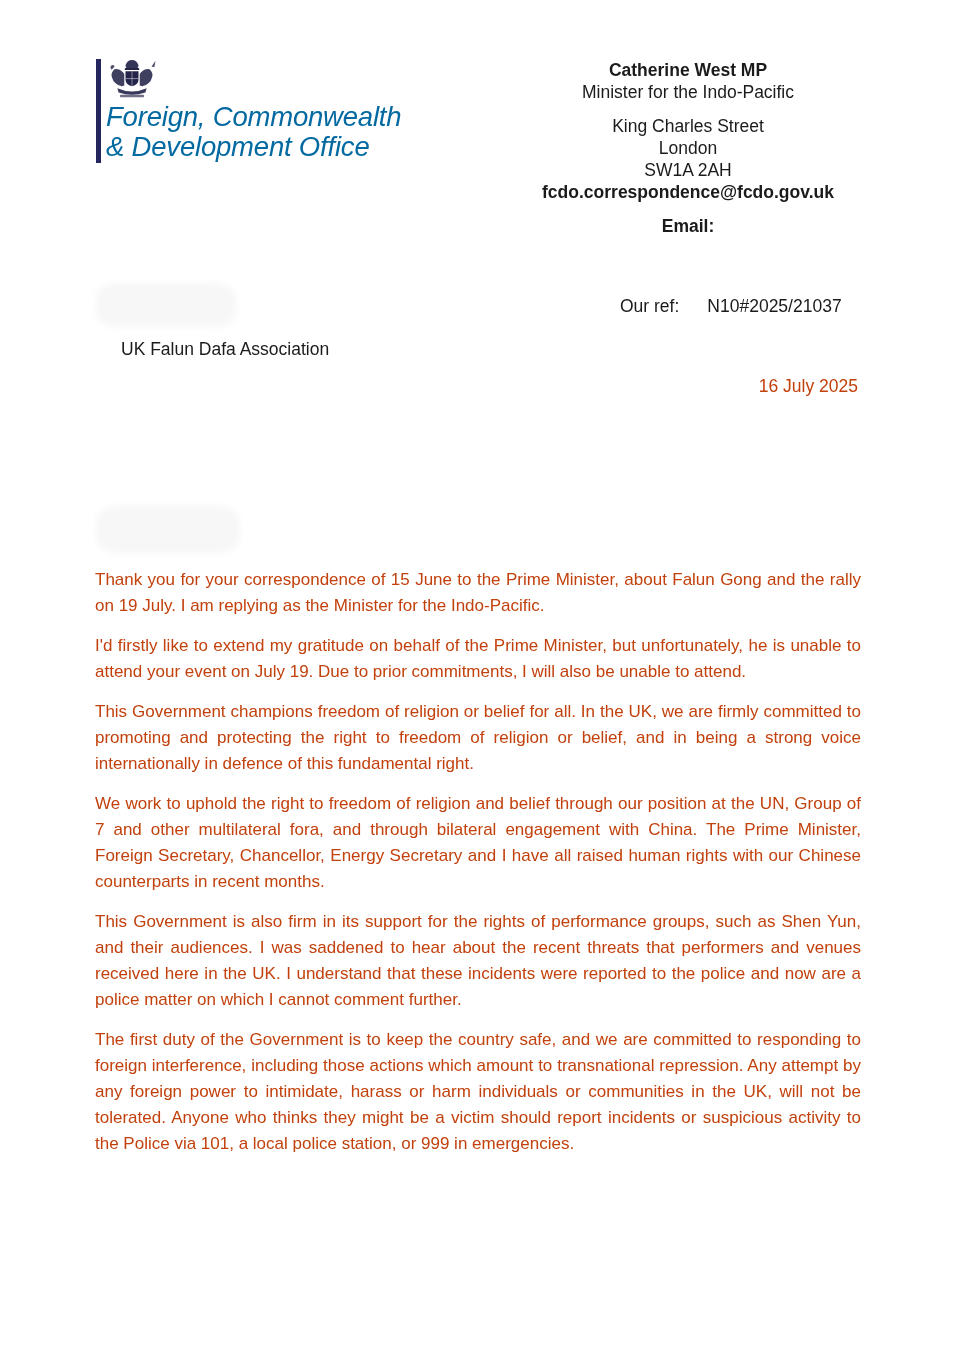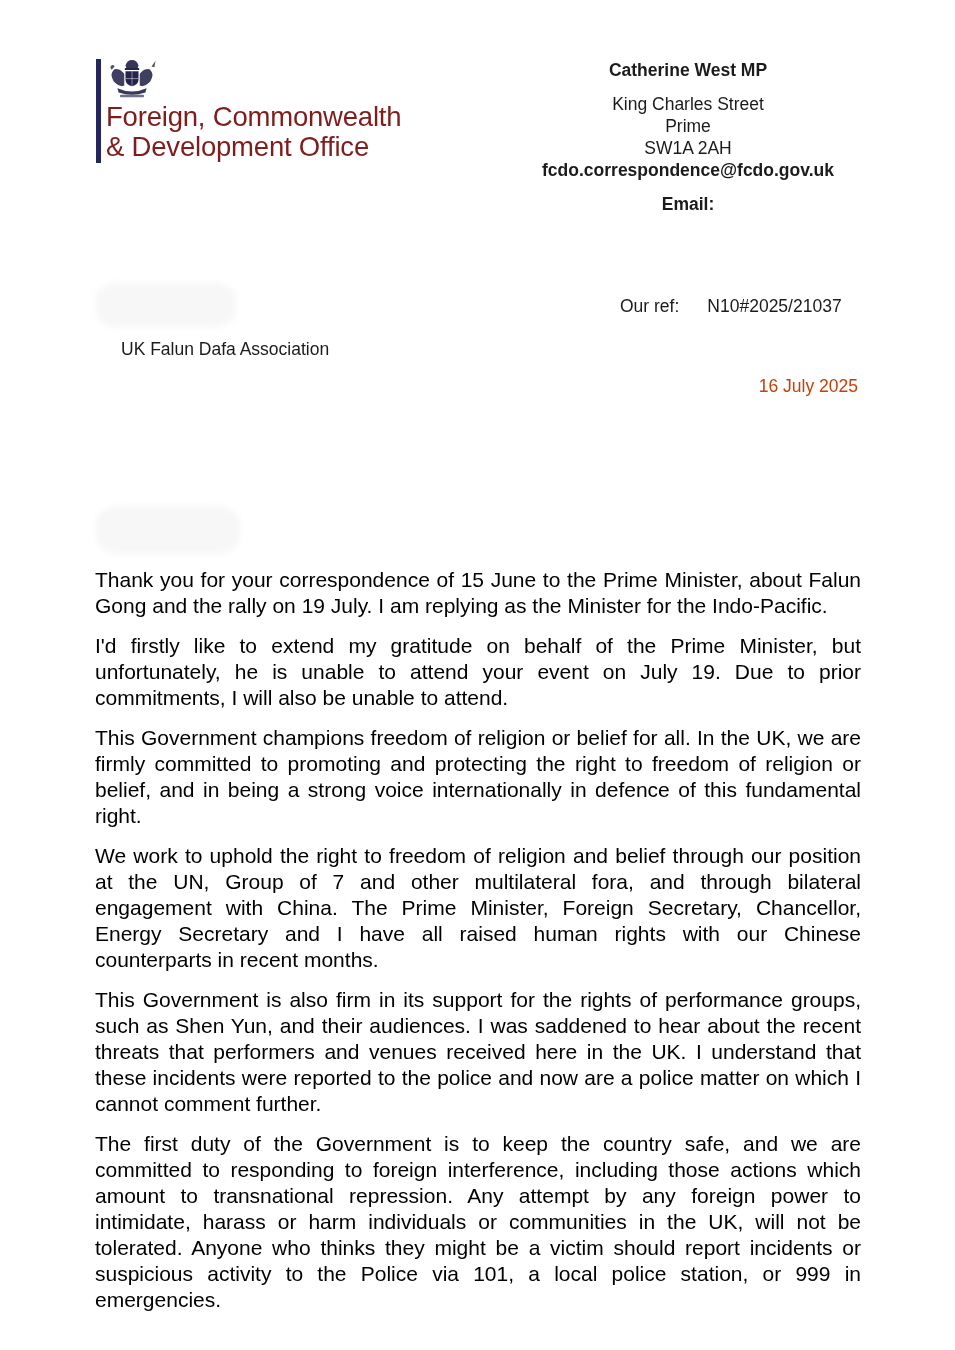--- a/index.html
+++ b/index.html
@@ -13,21 +13,21 @@
     overflow:hidden;
   }
 
   
   .brand { position:absolute; left:96px; top:58px; width:330px; height:106px; }
   .brand-bar { position:absolute; left:0; top:1px; width:5px; height:104px; background:#26265e; }
   .crest { position:absolute; left:10px; top:-2px; width:52px; height:50px; }
   .brand-text {
     position:absolute; left:10px; top:44px;
     font-size:27.5px; line-height:29.5px; letter-spacing:-0.2px;
-    color:#7f1d1d; white-space:nowrap;
+    color:#0369a1; white-space:nowrap;font-style:italic;
   }
 
   
   .contact {
     position:absolute; left:508px; top:59px; width:360px;
     font-size:17.5px; line-height:22px; color:#1b1b1b;text-align:center;
   }
   .contact .bold { font-weight:bold; }
   .contact-address { margin-top:12px; }
   .contact-email-label { margin-top:12px; }
@@ -49,21 +49,21 @@
   
   .redaction {
     position:absolute; background:#f7f7f7; filter:blur(3px);
   }
   .redaction-a { left:96px; top:283px; width:140px; height:44px; border-radius:20px/15px; }
   .redaction-b { left:96px; top:506px; width:144px; height:48px; border-radius:22px/17px; }
 
   
   .body-text {
     position:absolute; left:95px; top:567px; width:766px;
-    font-size:21px; line-height:26px; color:#000000;
+    font-size:17px; line-height:26px; color:#c2410c;
     text-align:justify;
   }
   .body-text p { margin-bottom:14px; }
   .body-text p:last-child { margin-bottom:0; }
 </style>
 </head>
 <body>
 
 <div class="page">
 
@@ -91,23 +91,24 @@
       </svg>
     </div>
     <div class="brand-text">
       <div>Foreign, Commonwealth</div>
       <div>&amp; Development Office</div>
     </div>
   </div>
 
   <div class="contact">
     <div class="bold">Catherine West MP</div>
+    <div>Minister for the Indo-Pacific</div>
     <div class="contact-address">
       <div>King Charles Street</div>
-      <div>Prime</div>
+      <div>London</div>
       <div>SW1A 2AH</div>
     </div>
     <div class="bold">fcdo.correspondence@fcdo.gov.uk</div>
     <div class="bold contact-email-label">Email:</div>
   </div>
 
   <div class="redaction redaction-a"></div>
   <div class="redaction redaction-b"></div>
 
   <div class="ref-row">

